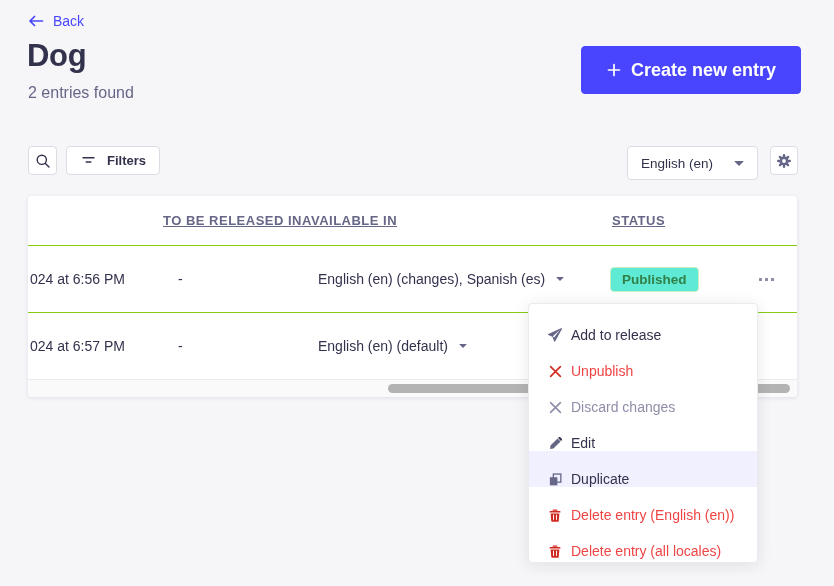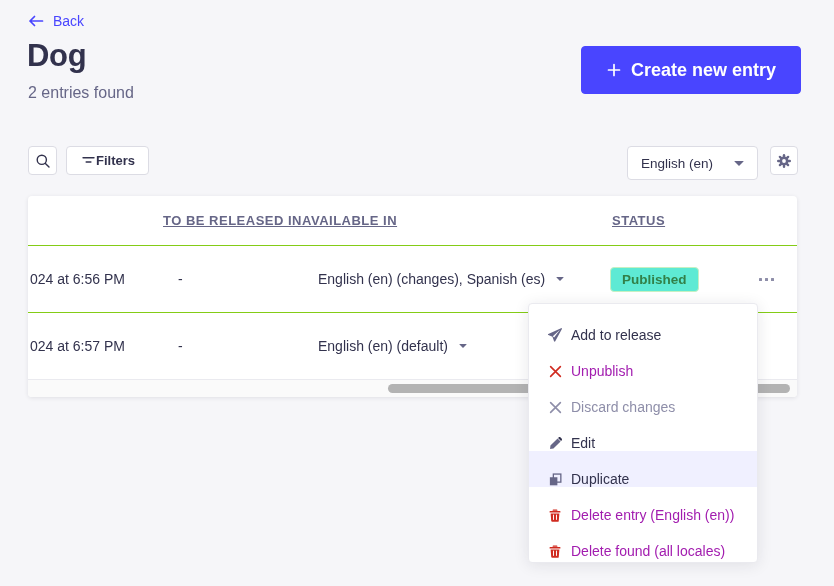--- a/index.html
+++ b/index.html
@@ -37,21 +37,21 @@
 
   
   .icon-btn {
     position:absolute; background:#fff; border:1px solid #dcdce4; border-radius:4px;
     display:flex; align-items:center; justify-content:center; cursor:pointer;
   }
   .search-btn { left:28px; top:146px; width:29px; height:29px; }
   .filters-btn {
     position:absolute; left:66px; top:146px; height:29px;
     background:#fff; border:1px solid #dcdce4; border-radius:4px;
-    display:flex; align-items:center; gap:0; padding:0 13px;
+    display:flex; align-items:center; gap:11px; padding:0 13px;
     font-size:13px; font-weight:600; color:#32324d;
     font-family:"Liberation Sans",sans-serif; cursor:pointer;
   }
   .locale-select {
     position:absolute; right:76px; top:146px; width:131px; height:29px;
     background:#fff; border:1px solid #dcdce4; border-radius:4px;
     display:flex; align-items:center; justify-content:space-between;
     padding:16px 13px; font-size:13.5px; color:#32324d; cursor:pointer;
   }
   .caret-down {
@@ -104,21 +104,21 @@
   .ctx-menu {
     position:absolute; left:528px; top:303px; width:230px; z-index:10;
     background:#fff; border:1px solid #eaeaef; border-radius:4px;
     box-shadow:0 2px 15px rgba(33,33,52,0.1); padding:3px 0;
   }
   .menu-item {
     height:36px; display:flex; align-items:flex-end; gap:8px; padding-left:18px;
     font-size:14px; color:#32324d; cursor:pointer;
   }
   .menu-item.highlight { background:#f0f0ff; }
-  .menu-item.danger { color:#a21caf; }
+  .menu-item.danger { color:#ef4444; }
   .menu-item.disabled { color:#8e8ea9; cursor:default; }
   .mi-icon { width:16px; height:16px; display:flex; align-items:center; justify-content:center; flex:0 0 16px; }
 </style>
 </head>
 <body>
 
 <div class="page">
 
   <a class="back-link">
     <span class="mi-icon">
@@ -287,18 +287,18 @@
 
     <div class="menu-item danger">
       <span class="mi-icon">
         <svg width="14" height="15" viewBox="0 0 16 16">
             <path d="M6 1h4c.4 0 .7.3.7.7V2.5H5.3V1.7c0-.4.3-.7.7-.7z" fill="#d02b20"></path>
             <rect x="1.8" y="2.9" width="12.4" height="1.7" rx="0.4" fill="#d02b20"></rect>
             <path d="M3 5.6h10l-.7 8.6c-.05.6-.55 1-1.1 1H4.8c-.55 0-1.05-.44-1.1-1L3 5.6z" fill="#d02b20"></path>
             <path d="M6.3 7.5v5M9.7 7.5v5" stroke="#fff" stroke-width="1.1" stroke-linecap="round"></path>
           </svg>
       </span>
-      <span>Delete found (all locales)</span>
+      <span>Delete entry (all locales)</span>
     </div>
 
   </div>
 
 </div>
 
 </body></html>

